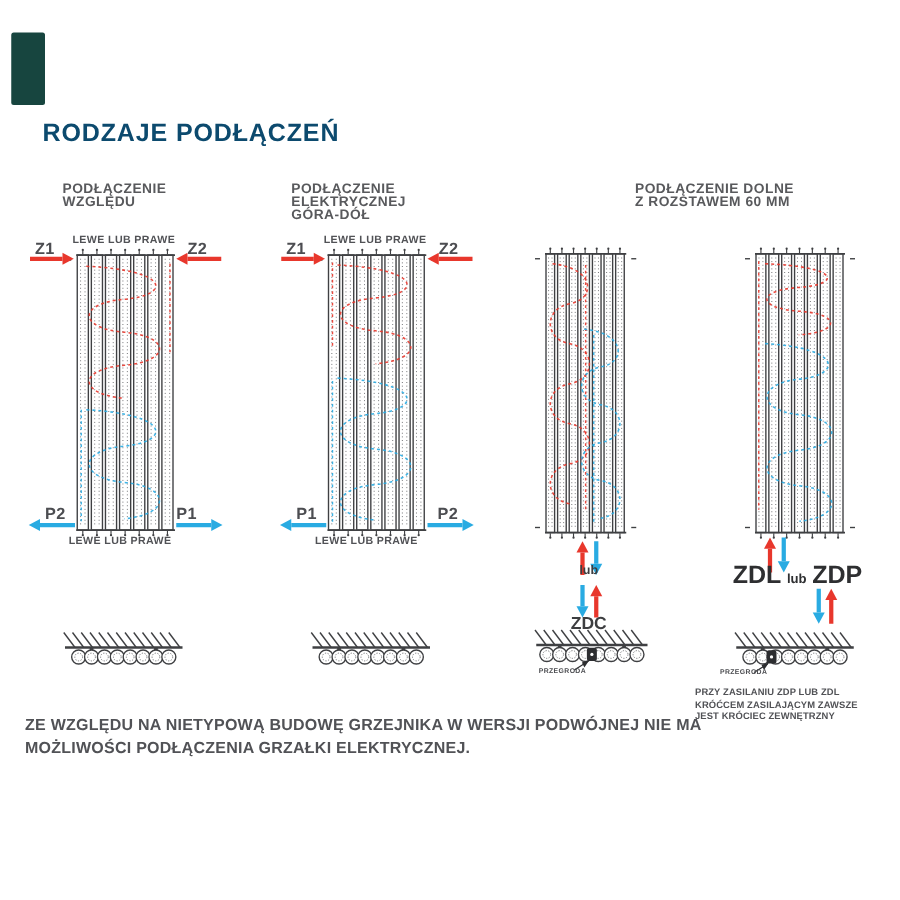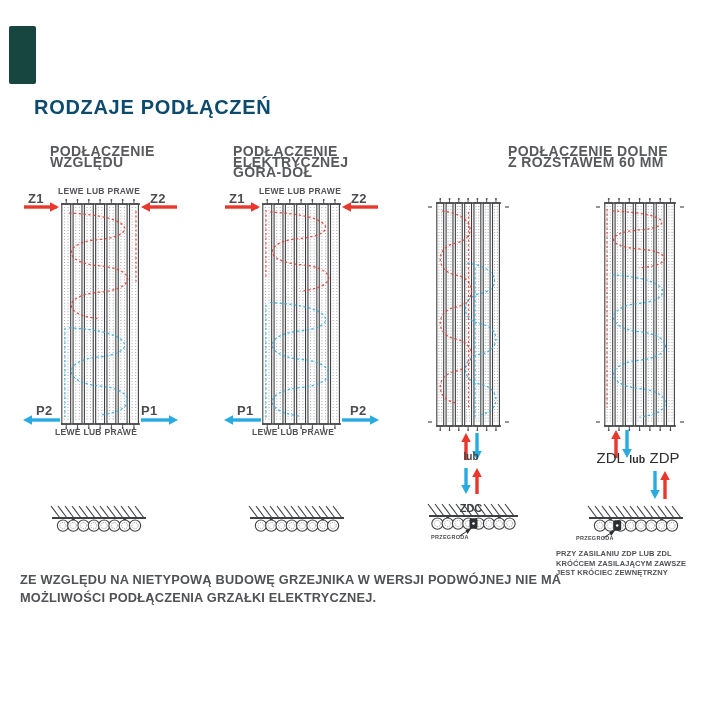--- a/index.html
+++ b/index.html
@@ -2,33 +2,33 @@
 <html><head>
 <meta charset="utf-8">
 <style>
   html,body{margin:0;padding:0;background:#ffffff;}
   body{width:720px;height:720px;position:relative;overflow:hidden;
        font-family:"Liberation Sans", sans-serif;color:#515256;}
   .teal{position:absolute;left:9px;top:26px;width:27px;height:58px;
         background:#17453f;border-radius:2px;}
   .title{position:absolute;left:34px;top:96px;font-size:20px;font-weight:700;
          letter-spacing:0.7px;color:#0c4a6e;}
-  .seclabel{position:absolute;font-size:14px;font-weight:700;letter-spacing:0.4px;
+  .seclabel{position:absolute;font-size:11px;font-weight:700;letter-spacing:0.4px;
             color:#58595c;line-height:10.5px;white-space:pre-line;}
   .lewe{position:absolute;font-size:8.5px;font-weight:700;letter-spacing:0.3px;
         color:#515256;}
   .port{position:absolute;font-size:13px;font-weight:700;color:#4c4d51;
         letter-spacing:0.3px;}
   .lub3{position:absolute;left:452px;top:451px;width:38px;text-align:center;
         font-size:10px;font-weight:700;color:#3d3e40;}
   .zdc3{position:absolute;left:452px;top:490px;width:38px;text-align:center;
-        font-size:11px;font-weight:800;color:#3d3e40;margin-top:12px;}
+        font-size:14px;font-weight:800;color:#3d3e40;}
   .zdl4{position:absolute;left:583px;top:449px;width:110px;text-align:center;
         color:#2e2f31;white-space:nowrap;}
-  .zdl4 .big{font-size:15px;font-weight:400;}
+  .zdl4 .big{font-size:20px;font-weight:700;}
   .zdl4 .small{font-size:10.5px;font-weight:700;}
   .przeg{position:absolute;font-size:5.5px;font-weight:700;letter-spacing:0.3px;
          color:#4c4d51;}
   .note4{position:absolute;left:556px;top:549px;font-size:7.5px;font-weight:700;
          line-height:9.5px;color:#515256;letter-spacing:0.1px;white-space:pre-line;}
   .footer{position:absolute;left:20px;top:571px;font-size:12.8px;font-weight:600;
           line-height:17.5px;color:#515256;letter-spacing:0.2px;white-space:pre-line;}
   svg#gfx{position:absolute;left:0;top:0;}
 </style>
 </head>

